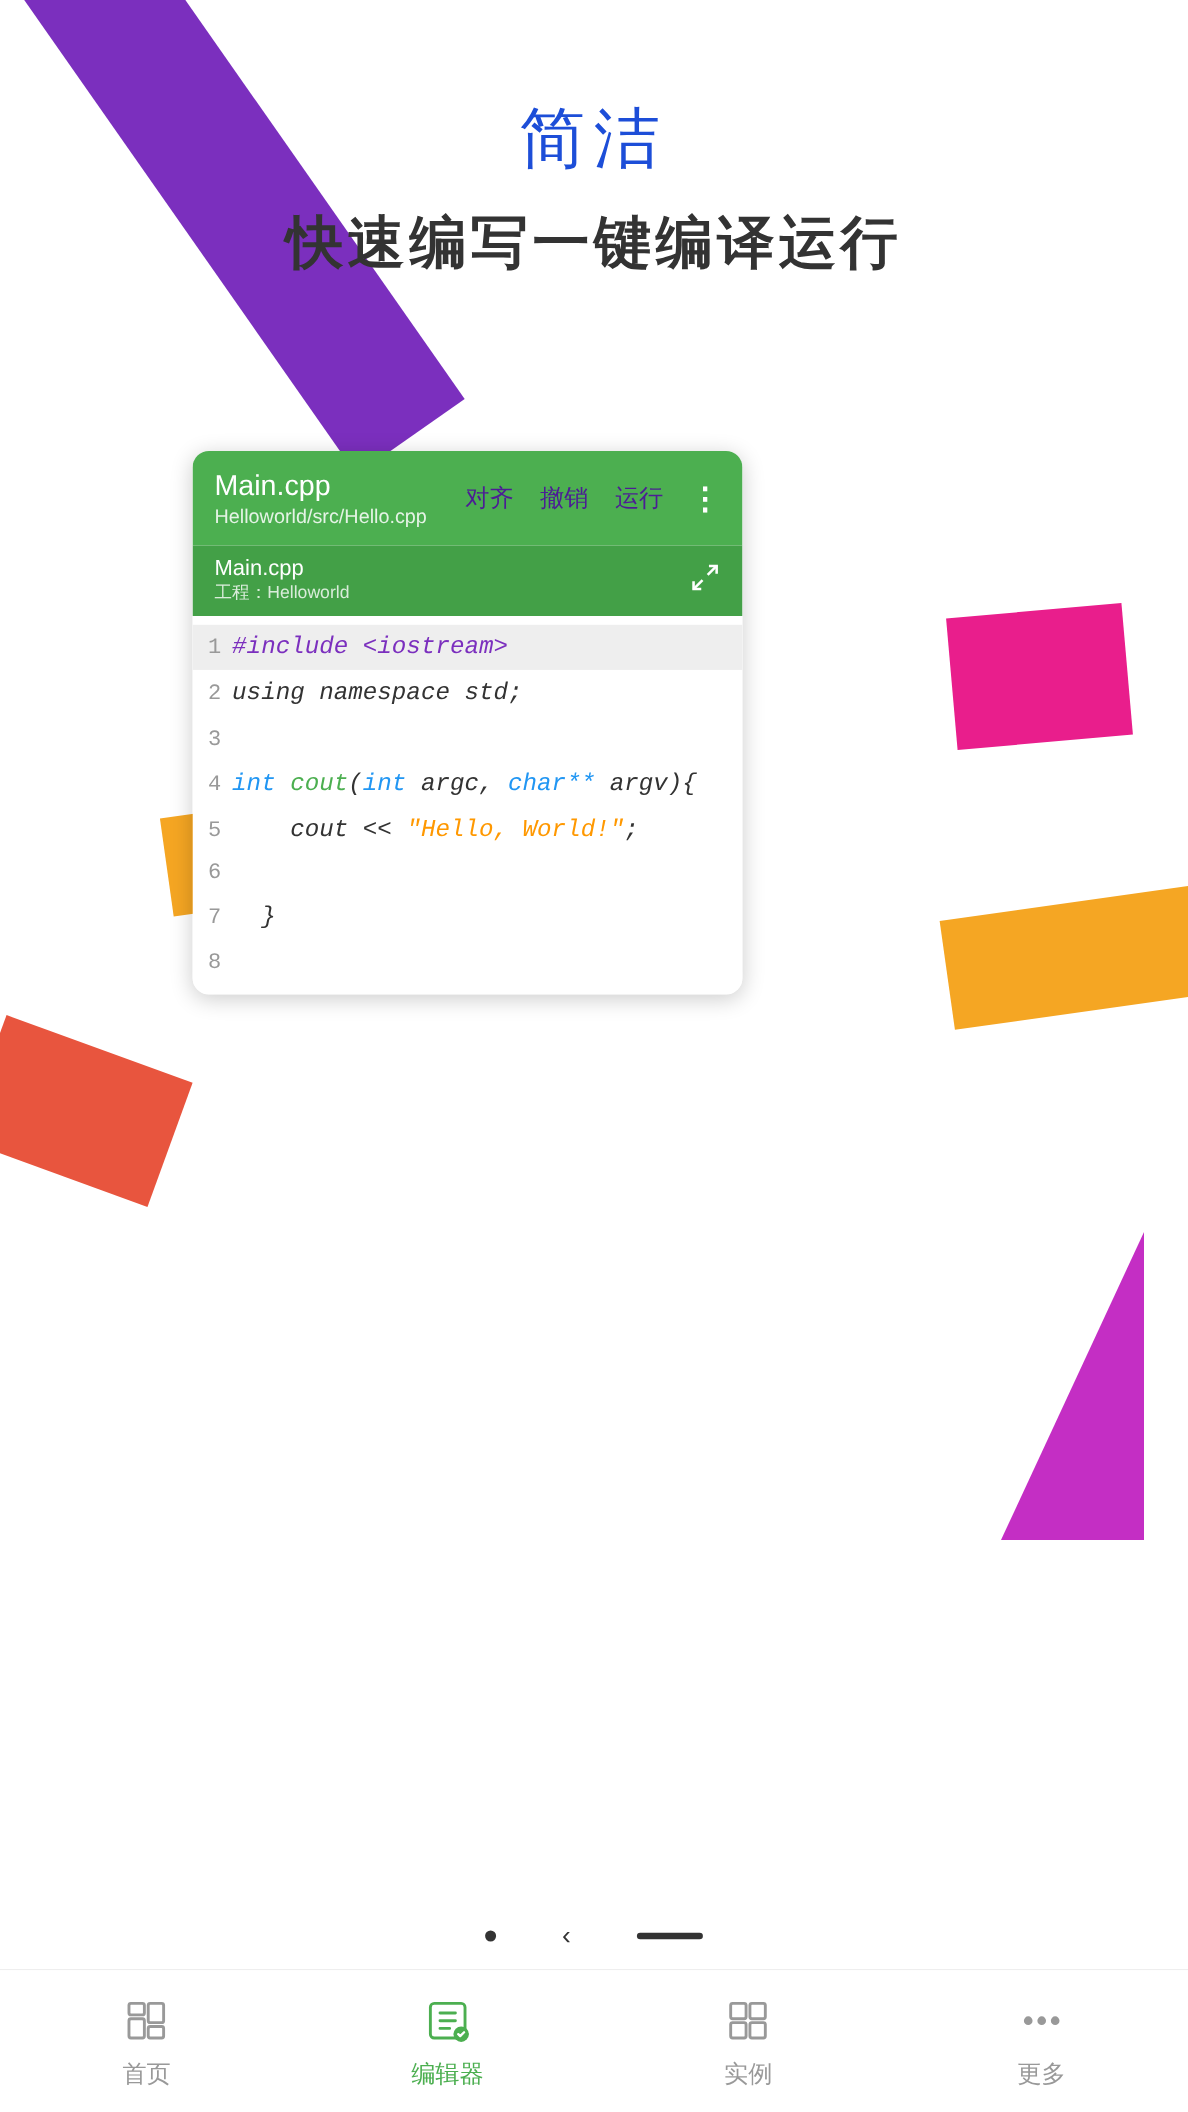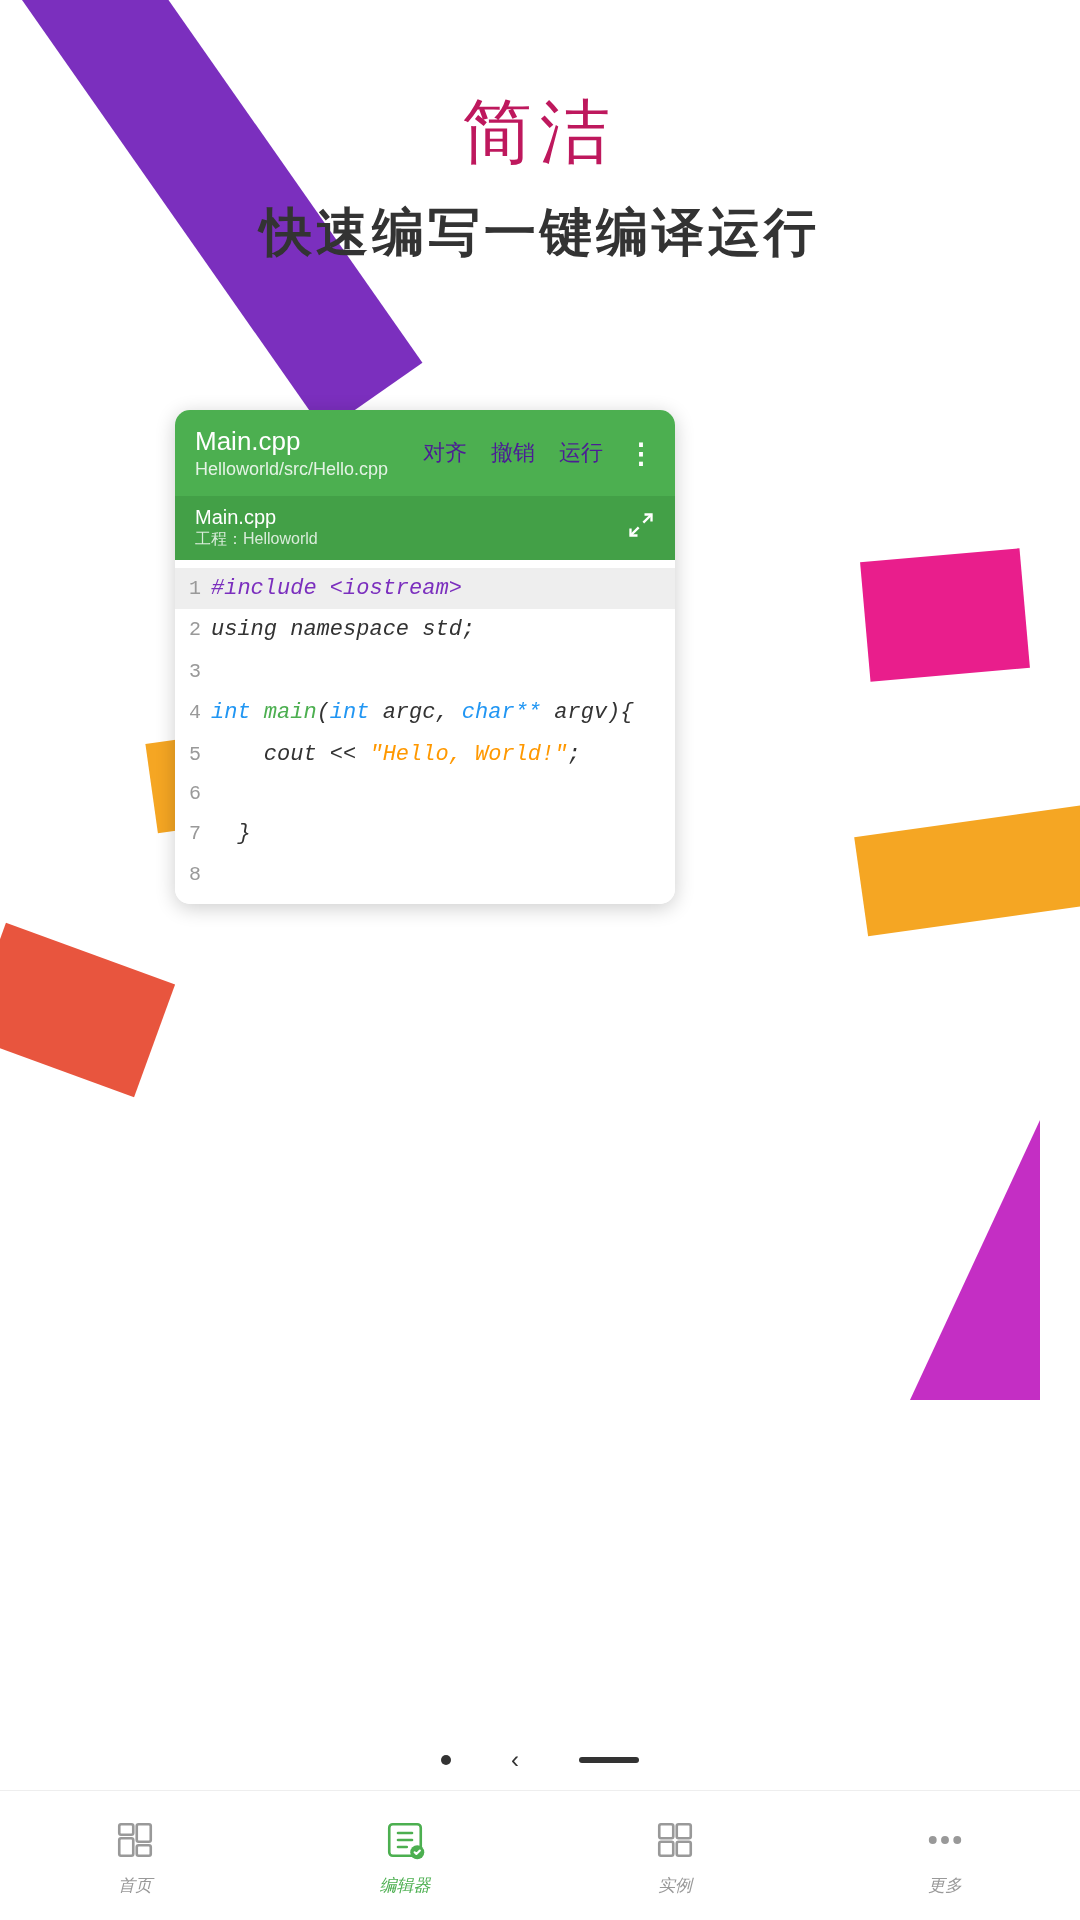--- a/index.html
+++ b/index.html
@@ -78,23 +78,23 @@
 
     
     .header {
       position: relative;
       z-index: 10;
       text-align: center;
       padding-top: 90px;
     }
 
     .title-main {
-      font-size: 70px;
+      font-size: 60px;
       font-weight: 400;
-      color: #be185d;
+      color: #1d4ed8;
       letter-spacing: 8px;
       line-height: 1.2;
     }
 
     .title-sub {
       font-size: 52px;
       font-weight: 700;
       color: #333333;
       margin-top: 24px;
       letter-spacing: 4px;
@@ -239,23 +239,22 @@
 
     .nav-icon {
       width: 52px;
       height: 52px;
       display: flex;
       align-items: center;
       justify-content: center;
     }
 
     .nav-label {
-      font-size: 17px;
+      font-size: 22px;
       color: #999999;
-      font-style: italic;
     }
 
     .nav-label.active {
       color: #4CAF50;
     }
 
     
     .sys-nav {
       position: absolute;
       bottom: 130px;
@@ -351,21 +350,21 @@
       <span class="line-num">2</span>
       <span class="line-content c-text">using namespace std;</span>
     </div>
     <div class="code-line">
       <span class="line-num">3</span>
       <span class="line-content">&nbsp;</span>
     </div>
     <div class="code-line">
       <span class="line-num">4</span>
       <span class="line-content">
-        <span class="c-keyword">int </span><span class="c-function">main</span><span class="c-text">(</span><span class="c-keyword">int </span><span class="c-text">argc, </span><span class="c-keyword">char**</span><span class="c-text"> argv){</span>
+        <span class="c-keyword">int </span><span class="c-function">cout</span><span class="c-text">(</span><span class="c-keyword">int </span><span class="c-text">argc, </span><span class="c-keyword">char**</span><span class="c-text"> argv){</span>
       </span>
     </div>
     <div class="code-line">
       <span class="line-num">5</span>
       <span class="line-content">
         <span class="c-text">&nbsp;&nbsp;&nbsp;&nbsp;cout &lt;&lt; </span><span class="c-string">"Hello, World!"</span><span class="c-text">;</span>
       </span>
     </div>
     <div class="code-line">
       <span class="line-num">6</span>

